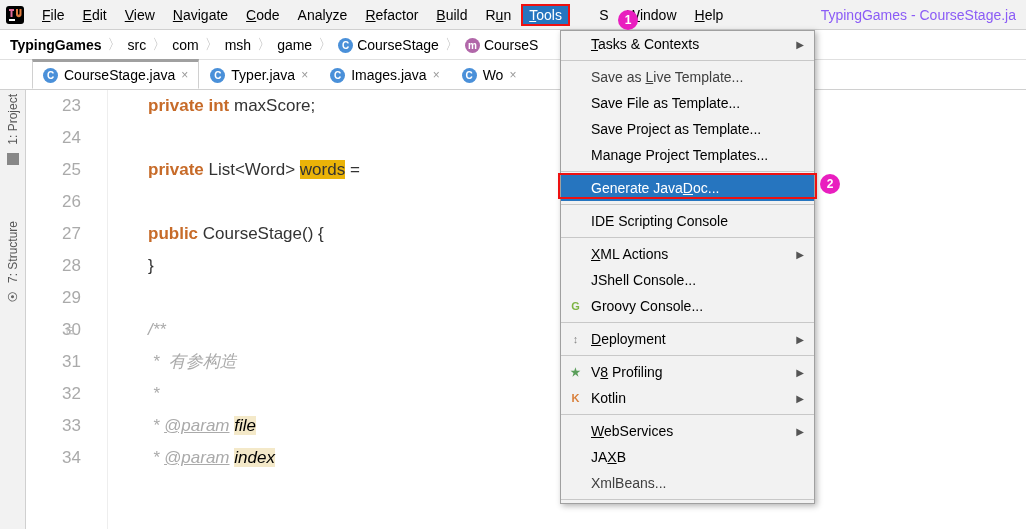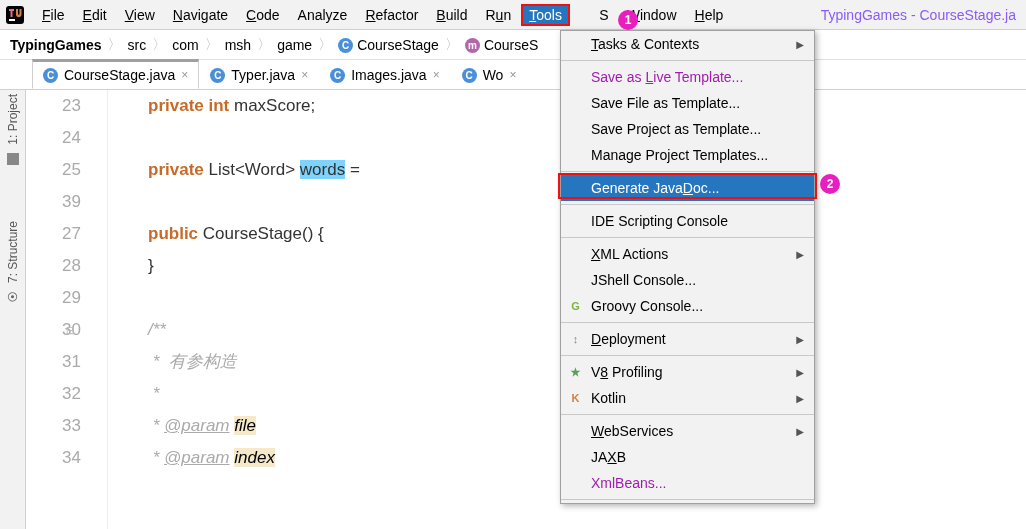--- a/index.html
+++ b/index.html
@@ -30,29 +30,29 @@
 .side-text { writing-mode: vertical-rl; transform: rotate(180deg); font-size: 12px; color: #555; display: flex; align-items: center; gap: 4px; }
 .side-sq { width: 12px; height: 12px; background: #888; }
 
 .editor { flex: 1; display: flex; font-family: "Consolas", "Courier New", monospace; font-size: 17px; overflow: hidden; }
 .gutter { width: 82px; background: #fff; border-right: 1px solid #eee; color: #aaa; text-align: right; padding-right: 26px; position: relative; }
 .gutter .ln { height: 32px; line-height: 32px; }
 .code { flex: 1; padding-left: 40px; }
 .code .cl { height: 32px; line-height: 32px; white-space: pre; }
 .kw { color: #c76b29; font-weight: bold; }
 .ident { color: #333; }
-.ident-bg { background: #7dd3fc; }
+.ident-bg { background: #eab308; }
 .type { color: #333; text-align: right; }
 .doc { color: #aaa; font-style: italic; }
 .doc-tag { text-decoration: underline; }
 .doc-param { background: #f4e9c9; font-style: italic; }
 
 .dropdown { position: absolute; top: 30px; left: 560px; width: 255px; background: #f2f2f2; border: 1px solid #a0a0a0; box-shadow: 2px 2px 6px rgba(0,0,0,.3); z-index: 10; }
 .dd-item { height: 26px; display: flex; align-items: center; padding: 0 10px 0 30px; cursor: pointer; position: relative; font-size: 14px; gap: 33px; }
-.dd-item.disabled { color: #a21caf; }
+.dd-item.disabled { color: #404040; }
 .dd-item.sel { background: #2675bf; color: #fff; }
 .dd-item .arrow { margin-left: auto; color: #555; font-size: 10px; }
 .dd-sep { height: 1px; background: #c8c8c8; margin: 3px 0; }
 .dd-icon { position: absolute; left: 7px; width: 15px; height: 15px; display: flex; align-items: center; justify-content: center; font-size: 11px; }
 
 .callout { position: absolute; width: 20px; height: 20px; border-radius: 50%; background: #e91ebf; color: #fff; display: flex; align-items: center; justify-content: center; font-size: 12px; font-weight: bold; z-index: 20; }
 .hi-box { position: absolute; border: 2px solid #e11; z-index: 15; pointer-events: none; }
 </style>
 </head>
 <body>
@@ -133,21 +133,21 @@
     <div class="side-text">
         <span>7: Structure</span>
       </div>
     <div style="font-size:11px;color:#666">⦿</div>
   </div>
   <div class="editor">
     <div class="gutter" id="gutter">
         <div class="ln">23</div>
         <div class="ln">24</div>
         <div class="ln">25</div>
-        <div class="ln">39</div>
+        <div class="ln">26</div>
         <div class="ln">27</div>
         <div class="ln">28</div>
         <div class="ln">29</div>
         <div class="ln" style="position: relative;">30<span style="position: absolute; right: 6px; color: rgb(187, 187, 187); font-size: 11px;">⊟</span></div>
         <div class="ln">31</div>
         <div class="ln">32</div>
         <div class="ln">33</div>
         <div class="ln">34</div>
       </div>
     <div class="code" id="code">

